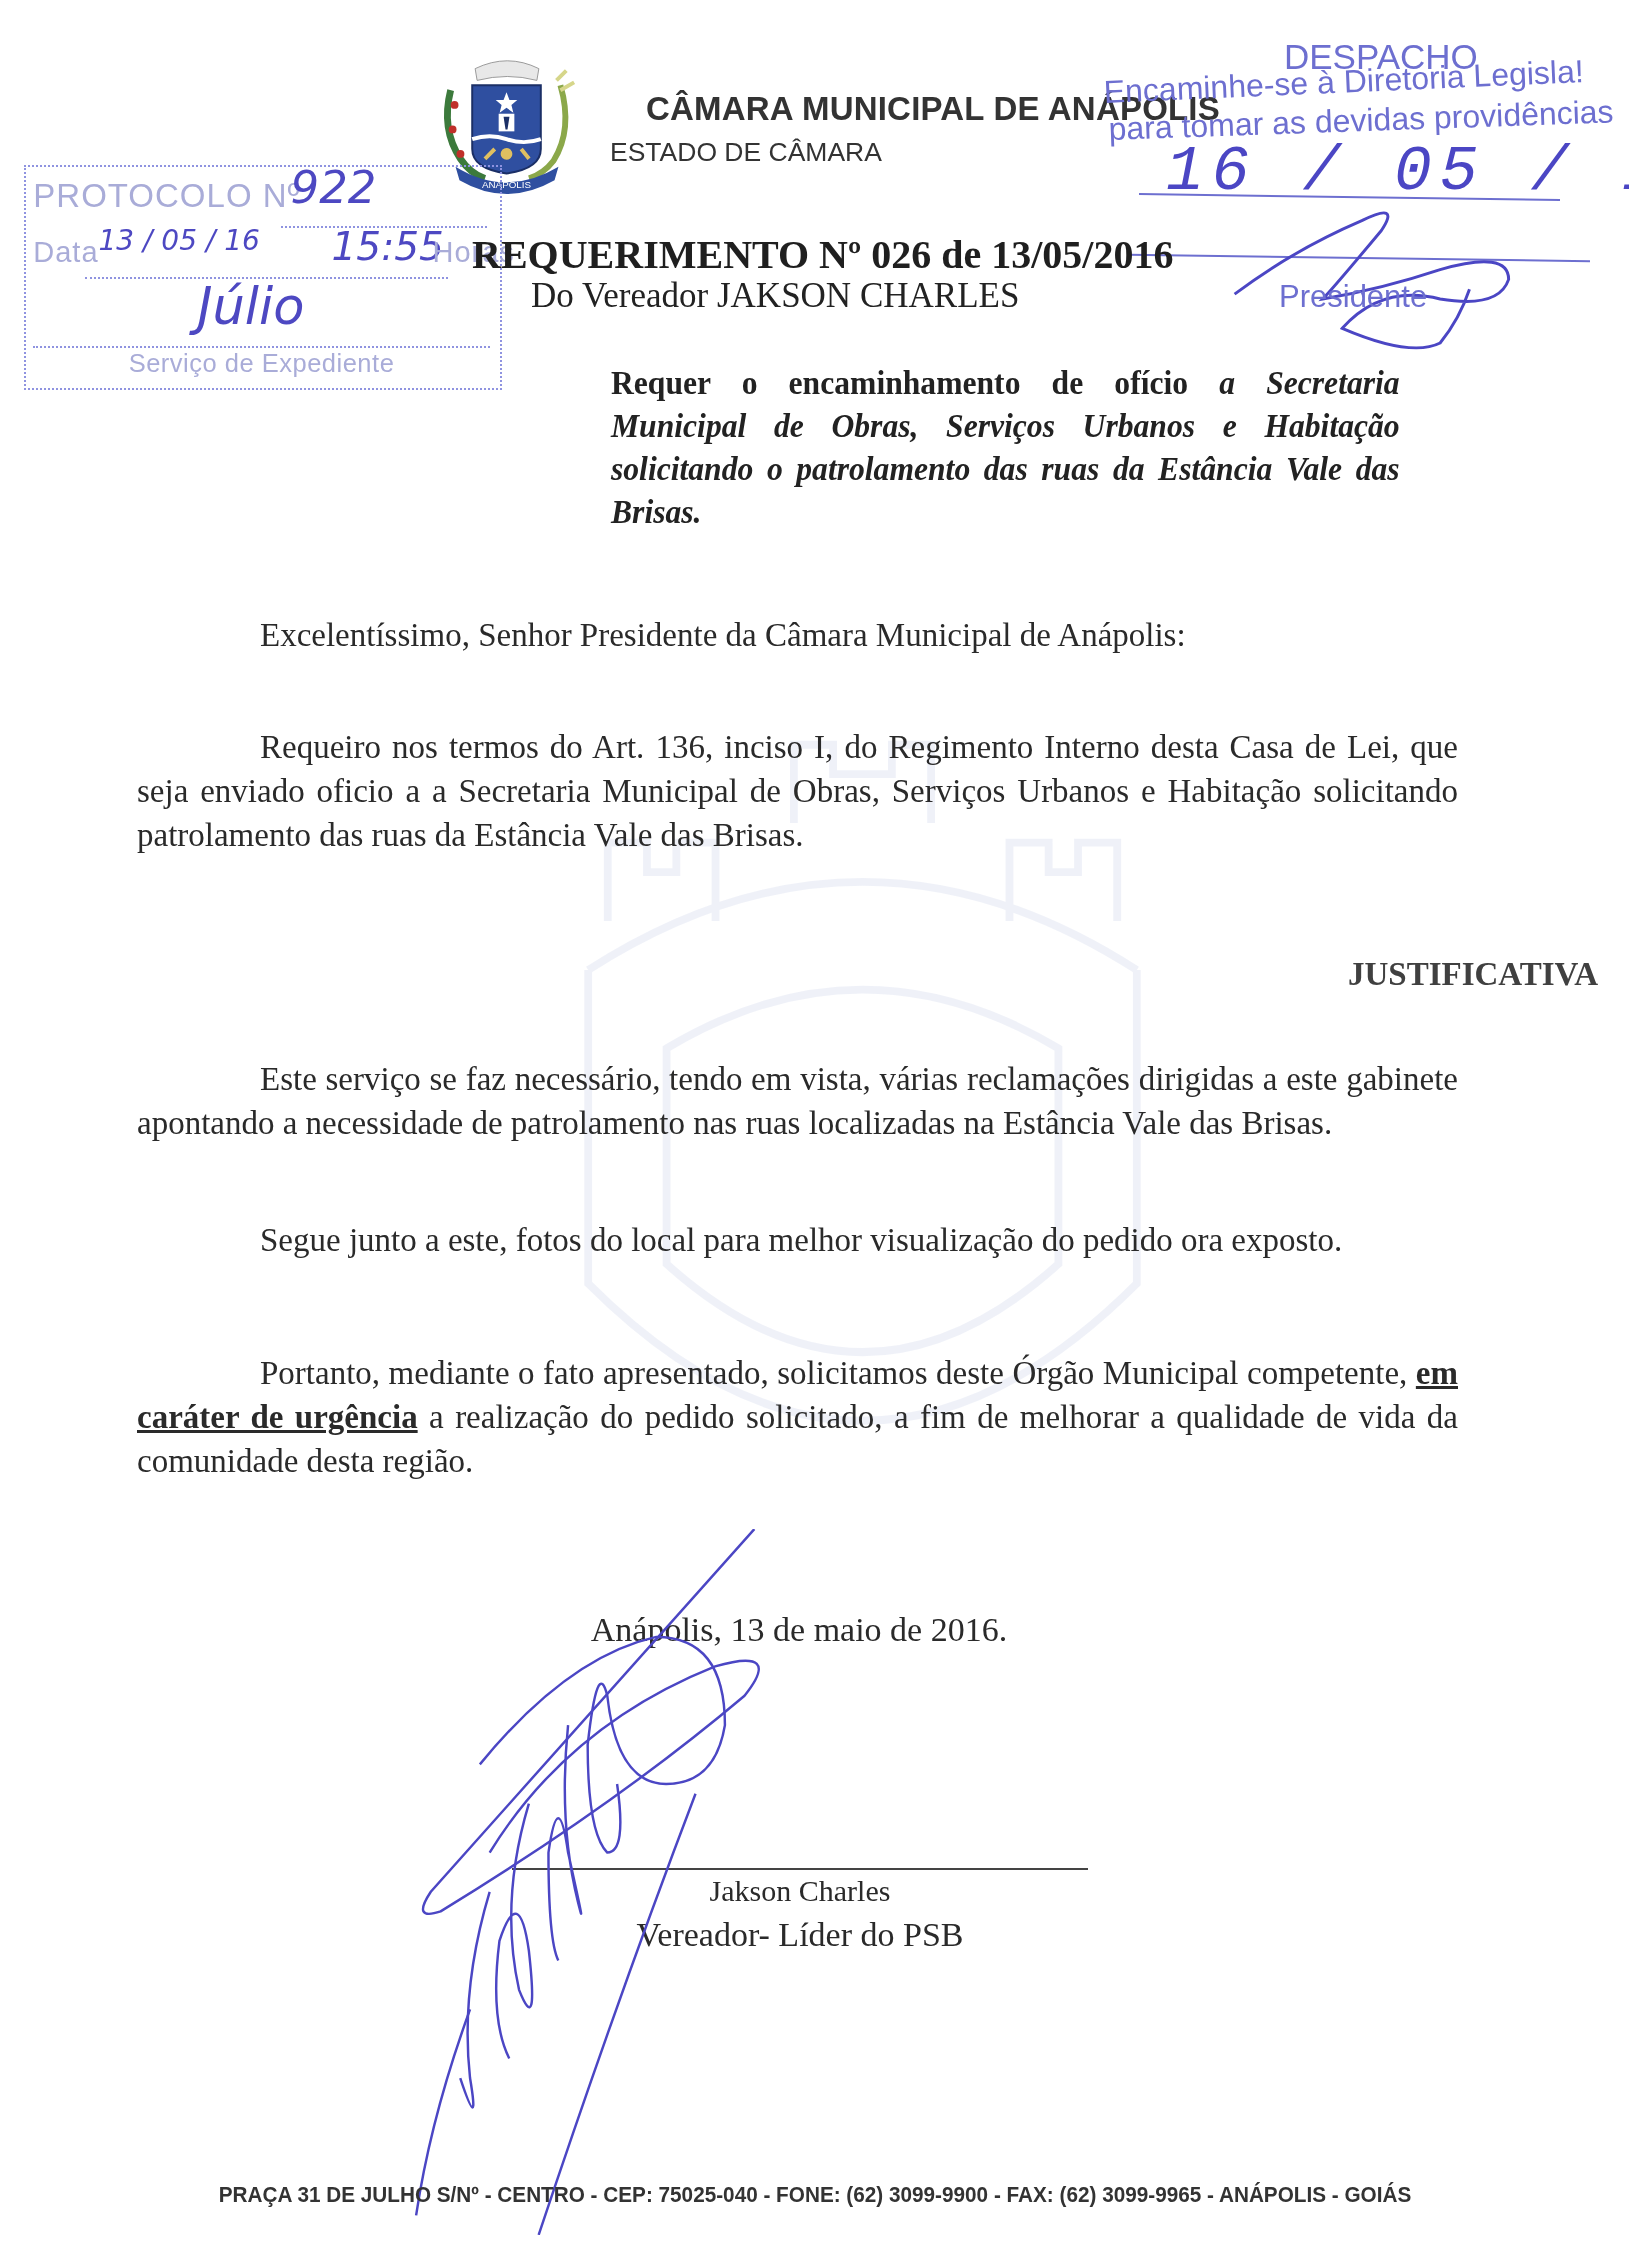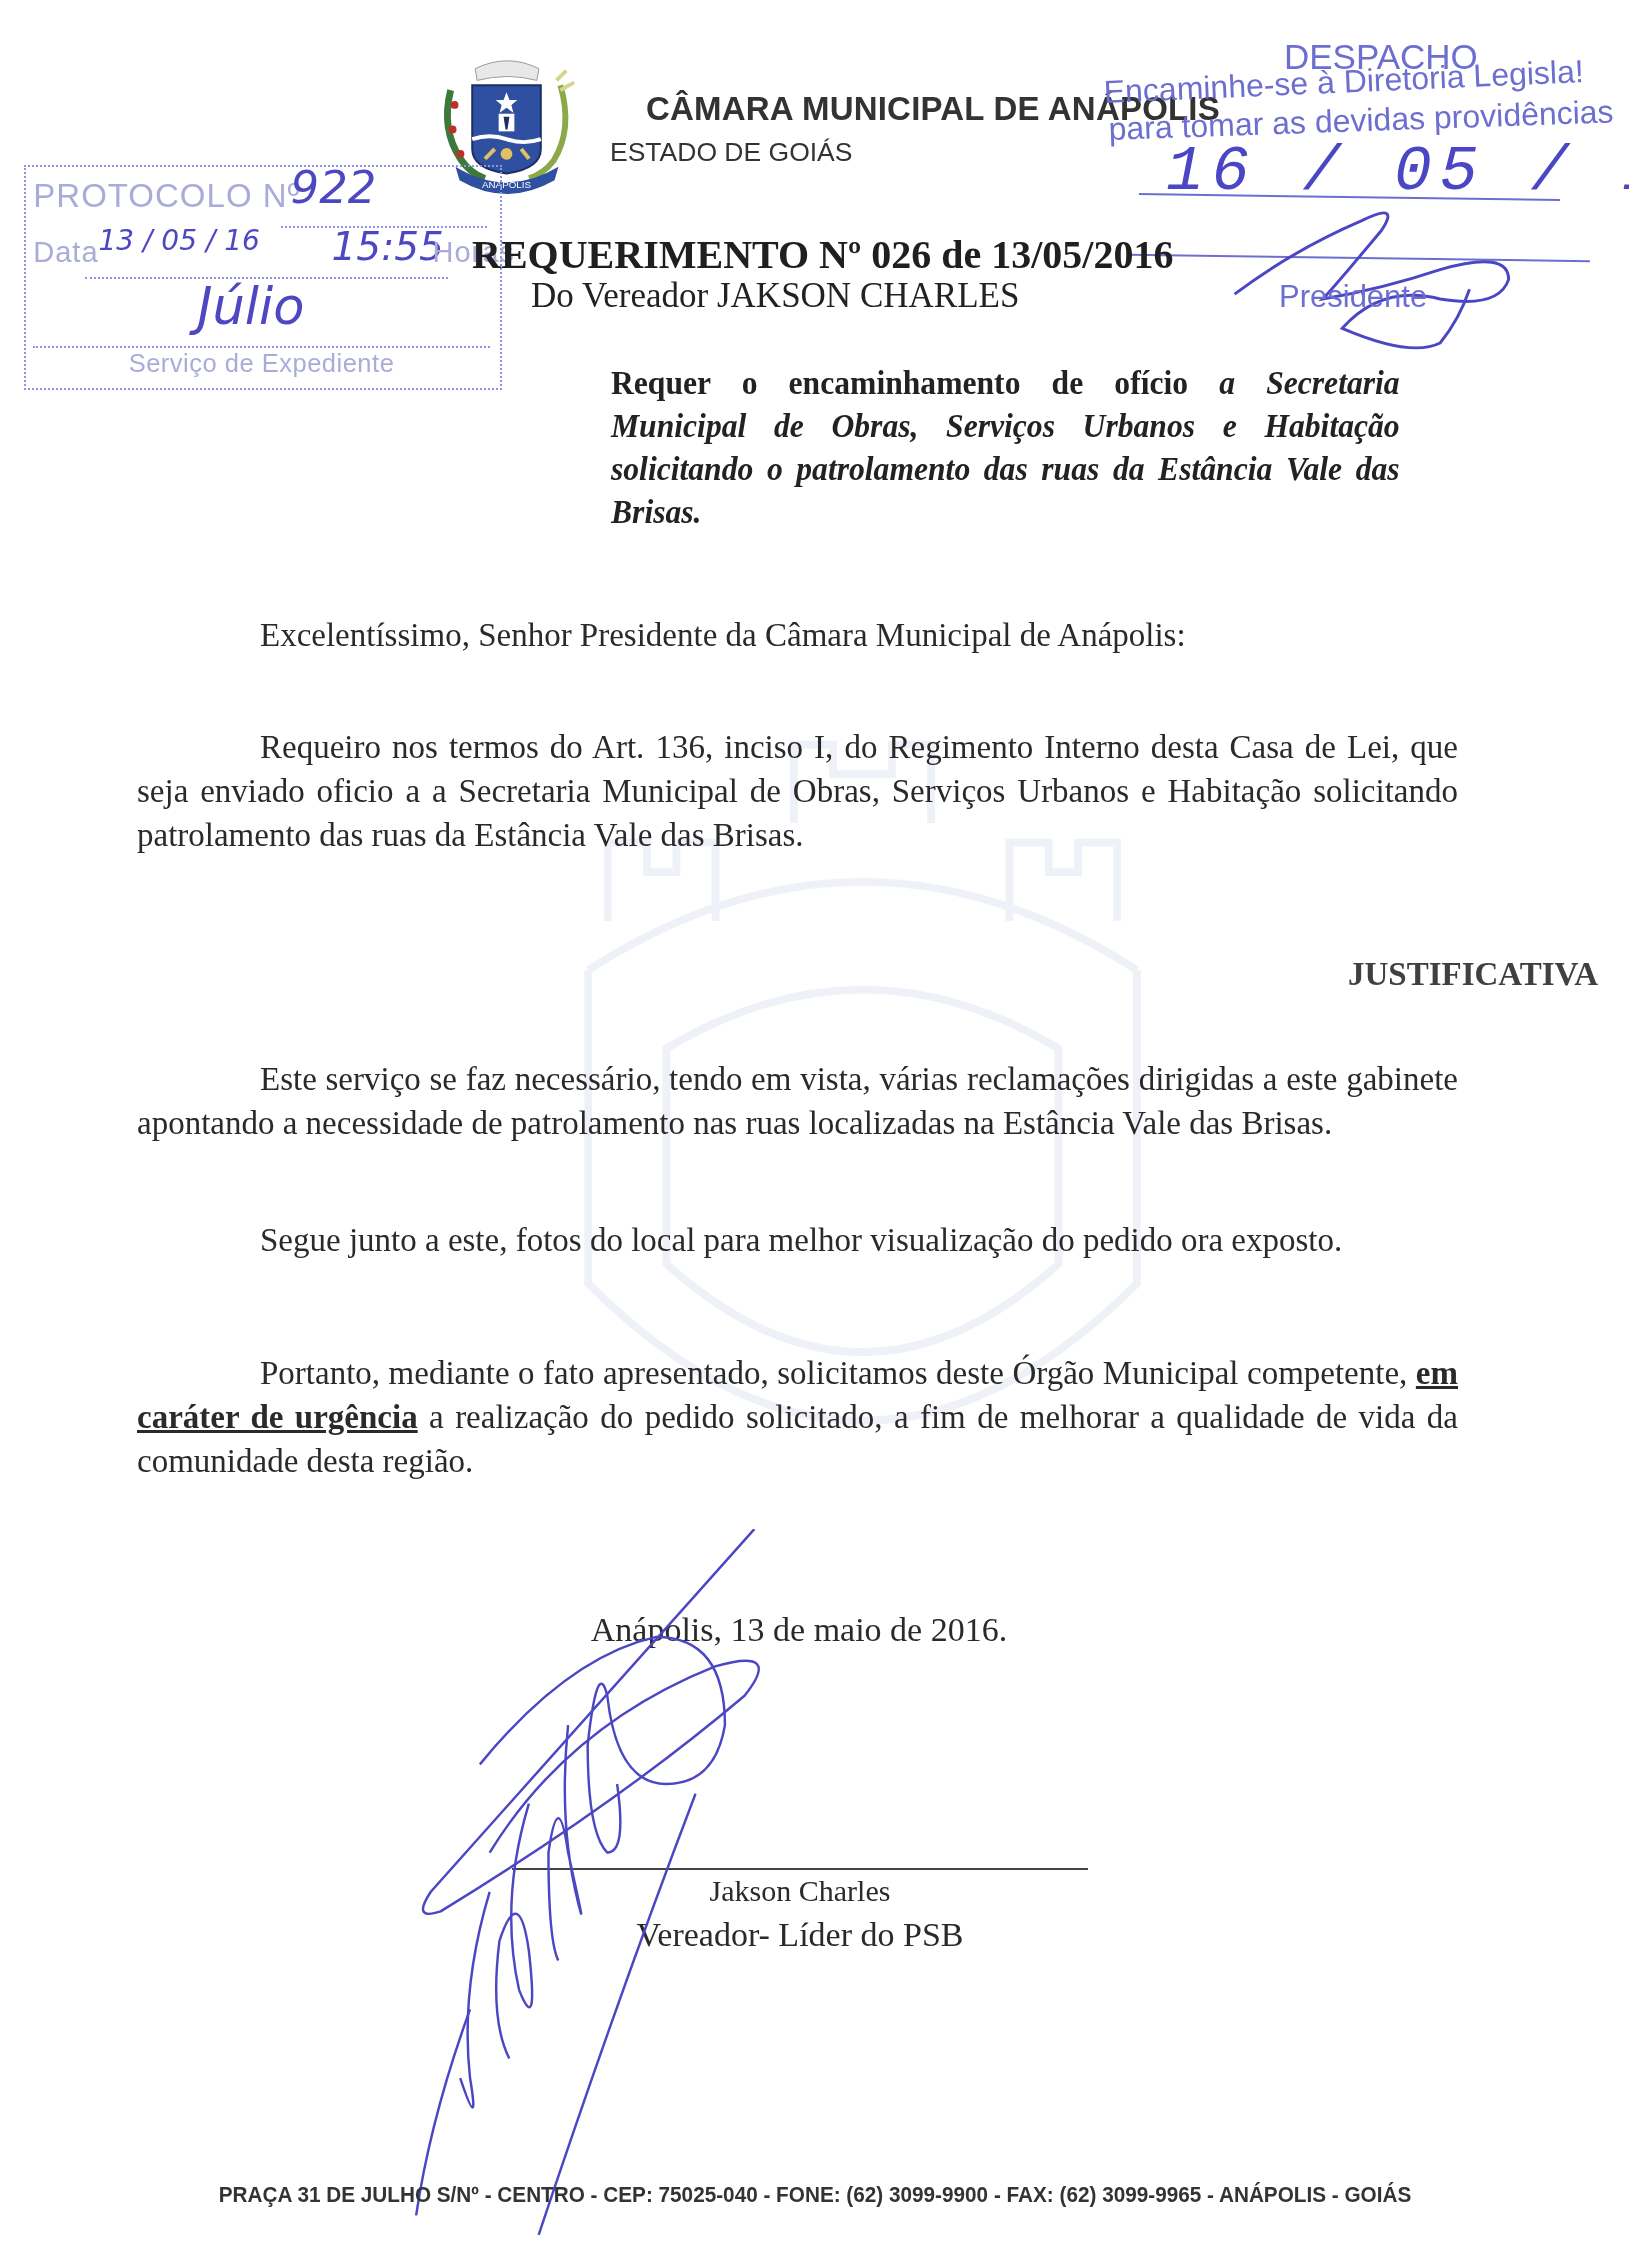--- a/index.html
+++ b/index.html
@@ -89,21 +89,21 @@
     <path d="M74 67 L80 67 L78 80 L76 80 Z" fill="#1b2f66"></path>
     <path d="M42 90 Q60 84 77 90 Q95 96 112 90" fill="none" stroke="#ffffff" stroke-width="4"></path>
     <circle cx="77" cy="105" r="6" fill="#e0c060"></circle>
     <path d="M55 110 L65 100 M92 100 L100 110" stroke="#e0c060" stroke-width="4"></path>
     <path d="M25 118 Q77 150 130 118 L126 132 Q77 160 29 132 Z" fill="#2f4fa0"></path>
     <text x="77" y="140" font-size="10" fill="#ffffff" text-anchor="middle" font-family="Liberation Sans, sans-serif">ANÁPOLIS</text>
   </g>
 </svg>
 
 <div class="abs org-name sans">CÂMARA MUNICIPAL DE ANÁPOLIS</div>
-<div class="abs org-state sans">ESTADO DE GOIÁS</div>
+<div class="abs org-state sans">ESTADO DE CÂMARA</div>
 
 <div class="abs proto sans">
   <span class="abs proto-label" style="left:7.8px; top:9.8px;">PROTOCOLO Nº</span>
   <span class="abs proto-hand" style="left:265px; top:-5.9px; font-size:45px;">922</span>
   <div class="proto-line" style="left:255px; top:59px; width:206px;"></div>
   <span class="abs proto-label" style="left:7.8px; top:69px; font-size:29px;">Data</span>
   <span class="abs proto-hand" style="left:73px; top:57px; font-size:28px; white-space:nowrap;">13 / 05 / 16</span>
   <span class="abs proto-hand" style="left:306px; top:57px; font-size:39px;">15:55</span>
   <span class="abs proto-label" style="left:407px; top:69px; font-size:29px;">Horas</span>
   <div class="proto-line" style="left:59px; top:110px; width:363px;"></div>

